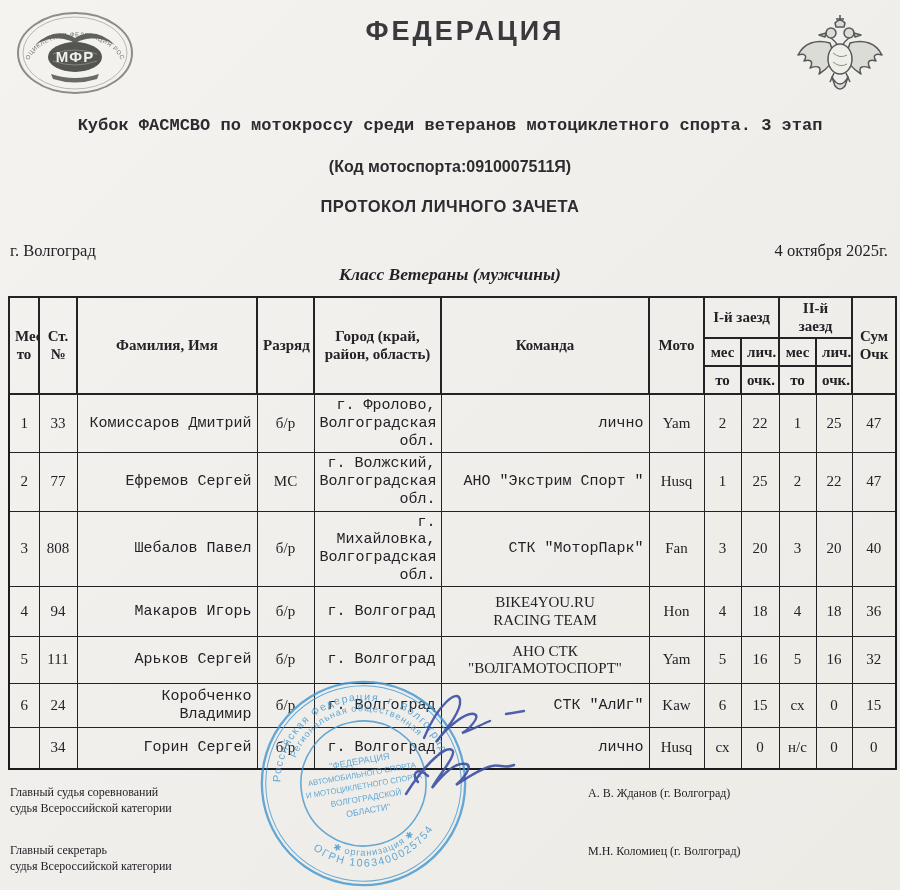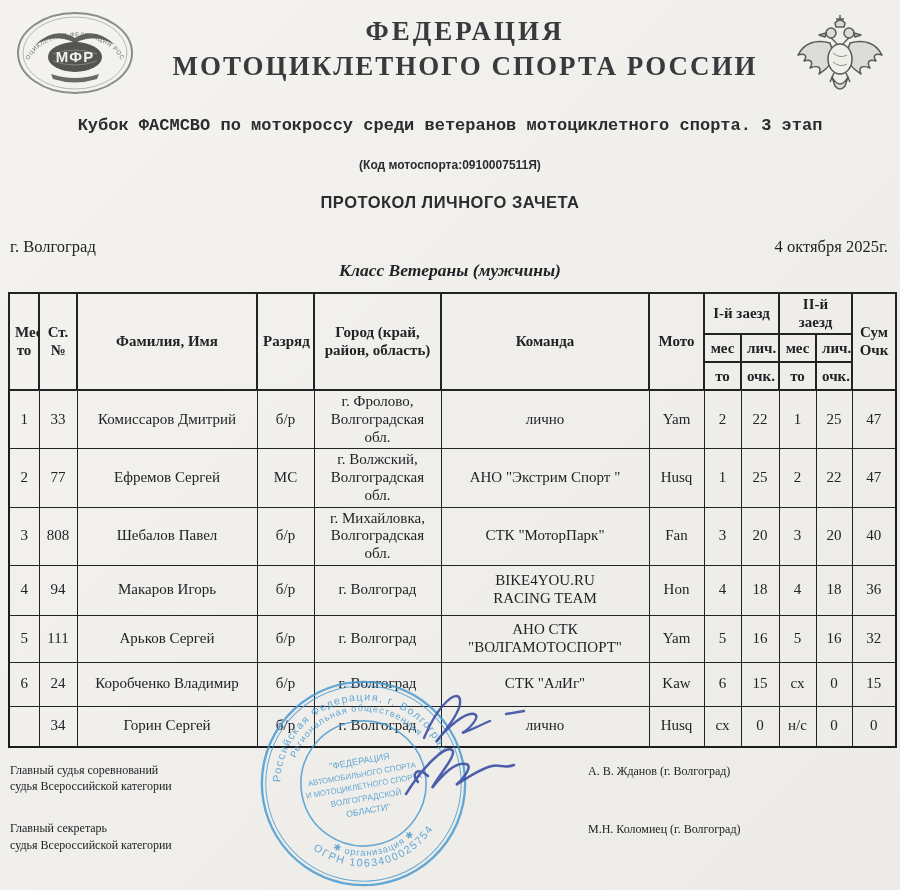--- a/index.html
+++ b/index.html
@@ -7,48 +7,48 @@
   .page{
     position:relative;width:900px;height:890px;margin:0 auto;overflow:hidden;
     background:linear-gradient(135deg,#f4f3ef 0%,#efeeea 55%,#ecebe6 100%);
     color:#232327;
   }
   
   .doc-header{display:flex;align-items:flex-start;height:94px;padding-top:6px;}
   .logo-left{width:150px;display:flex;justify-content:center;padding-top:2px;}
   .logo-right{width:120px;display:flex;justify-content:center;padding-top:4px;}
   .org-title{flex:1;text-align:center;padding-top:10px;
-    font-family:Liberation Serif, serif;font-weight:bold;color:#3a3a3e;}
+    font-family:Liberation Sans, sans-serif;font-weight:bold;color:#3a3a3e;}
   .org-line1{font-size:27px;letter-spacing:3px;}
   .org-line2{font-size:27px;letter-spacing:2px;margin-top:4px;}
   .event-title{margin-top:16px;text-align:center;font-family:Liberation Mono, monospace;
     font-weight:bold;font-size:17px;color:#2c2c30;}
   .sport-code{margin-top:23px;text-align:center;font-family:"Liberation Sans","DejaVu Sans",sans-serif;
-    font-weight:bold;font-size:12px;color:#2c2c30;}
+    font-weight:bold;font-size:16px;color:#2c2c30;}
   .protocol-title{margin-top:21px;text-align:center;font-family:"Liberation Sans","DejaVu Sans",sans-serif;
     font-weight:bold;font-size:16.5px;letter-spacing:.5px;color:#2c2c30;}
   .city-date{margin-top:25px;display:flex;justify-content:space-between;padding:0 12px 0 10px;
     font-size:16.5px;}
   .class-title{margin-top:3px;text-align:center;font-weight:bold;font-style:italic;font-size:17.5px;}
   
   table.results{border-collapse:collapse;table-layout:fixed;width:885px;margin:11px 0 0 8px;
     border:2.5px solid #1c1c1e;}
   .results th,.results td{border:1.5px solid #232325;padding:2px 5px;text-align:center;
     vertical-align:middle;font-size:15px;line-height:1.18;overflow:hidden;}
   .results thead th{font-weight:bold;border-width:2px;}
   .results thead tr:nth-child(1) th{height:24px;}
   .results thead tr:nth-child(2) th{height:22px;}
   .results thead tr:nth-child(3) th{height:22px;}
   .pre{white-space:pre-line;}
   .results tbody tr{height:44px;}
   .results tbody tr:nth-child(-n+3){height:57px;}
   .results tbody tr:nth-child(4){height:50px;}
   .results tbody tr:nth-child(5){height:47px;}
   .results tbody tr:nth-child(7){height:41px;}
-  .results td.al{text-align:center;}
+  .results td.al{text-align:right;font-family:Liberation Mono, monospace;}
   .results td.ac{text-align:center;padding:0 26px;}
   
   .sign-block{margin-top:14px;padding:0 12px 0 10px;font-size:12px;}
   .sign-row{display:flex;justify-content:space-between;}
   .sign-row + .sign-row{margin-top:26px;}
   .role div{line-height:1.35;}
   .sig-name{width:300px;padding-top:2px;}
   
   .stamp{position:absolute;left:256px;top:676px;width:215px;height:215px;
     transform:rotate(-10deg);opacity:.82;pointer-events:none;}
@@ -72,21 +72,20 @@
         </text>
         <path d="M26,37 Q46,18 66,30 Q86,18 106,37 Q88,26 70,33 L66,36 L62,33 Q44,26 26,37 Z" fill="#60605c"></path>
         <ellipse cx="66" cy="49" rx="27" ry="15" fill="#545450"></ellipse>
         <path d="M44,46 Q66,38 88,46 M44,53 Q66,61 88,53" stroke="#8f8f8a" stroke-width="0.8" fill="none"></path>
         <text x="66" y="54" font-size="15" font-weight="bold" fill="#f1f1ec" text-anchor="middle" letter-spacing="1" font-family="Liberation Sans,sans-serif">МФР</text>
         <path d="M42,66 Q66,74 90,66 L88,71 Q66,78 44,71 Z" fill="#6b6b66"></path>
       </svg>
     </div>
     <div class="org-title">
       <div class="org-line1">ФЕДЕРАЦИЯ</div>
-      <div class="org-line2">МОТОЦИКЛЕТНОГО СПОРТА РОССИИ</div>
     </div>
     <div class="logo-right">
       <svg width="96" height="88" viewBox="0 0 96 88">
         <g stroke="#58585a" stroke-width="1.5" fill="#dcdcd6" stroke-linejoin="round">
           <path d="M44,9 h8 M48,5 v8" fill="none"></path>
           <path d="M43,13 q5,-6 10,0 l-1,4 h-8 z"></path>
           <circle cx="39" cy="23" r="5"></circle>
           <path d="M34,23 l-7,2 6,2 z"></path>
           <circle cx="57" cy="23" r="5"></circle>
           <path d="M62,23 l7,2 -6,2 z"></path>

